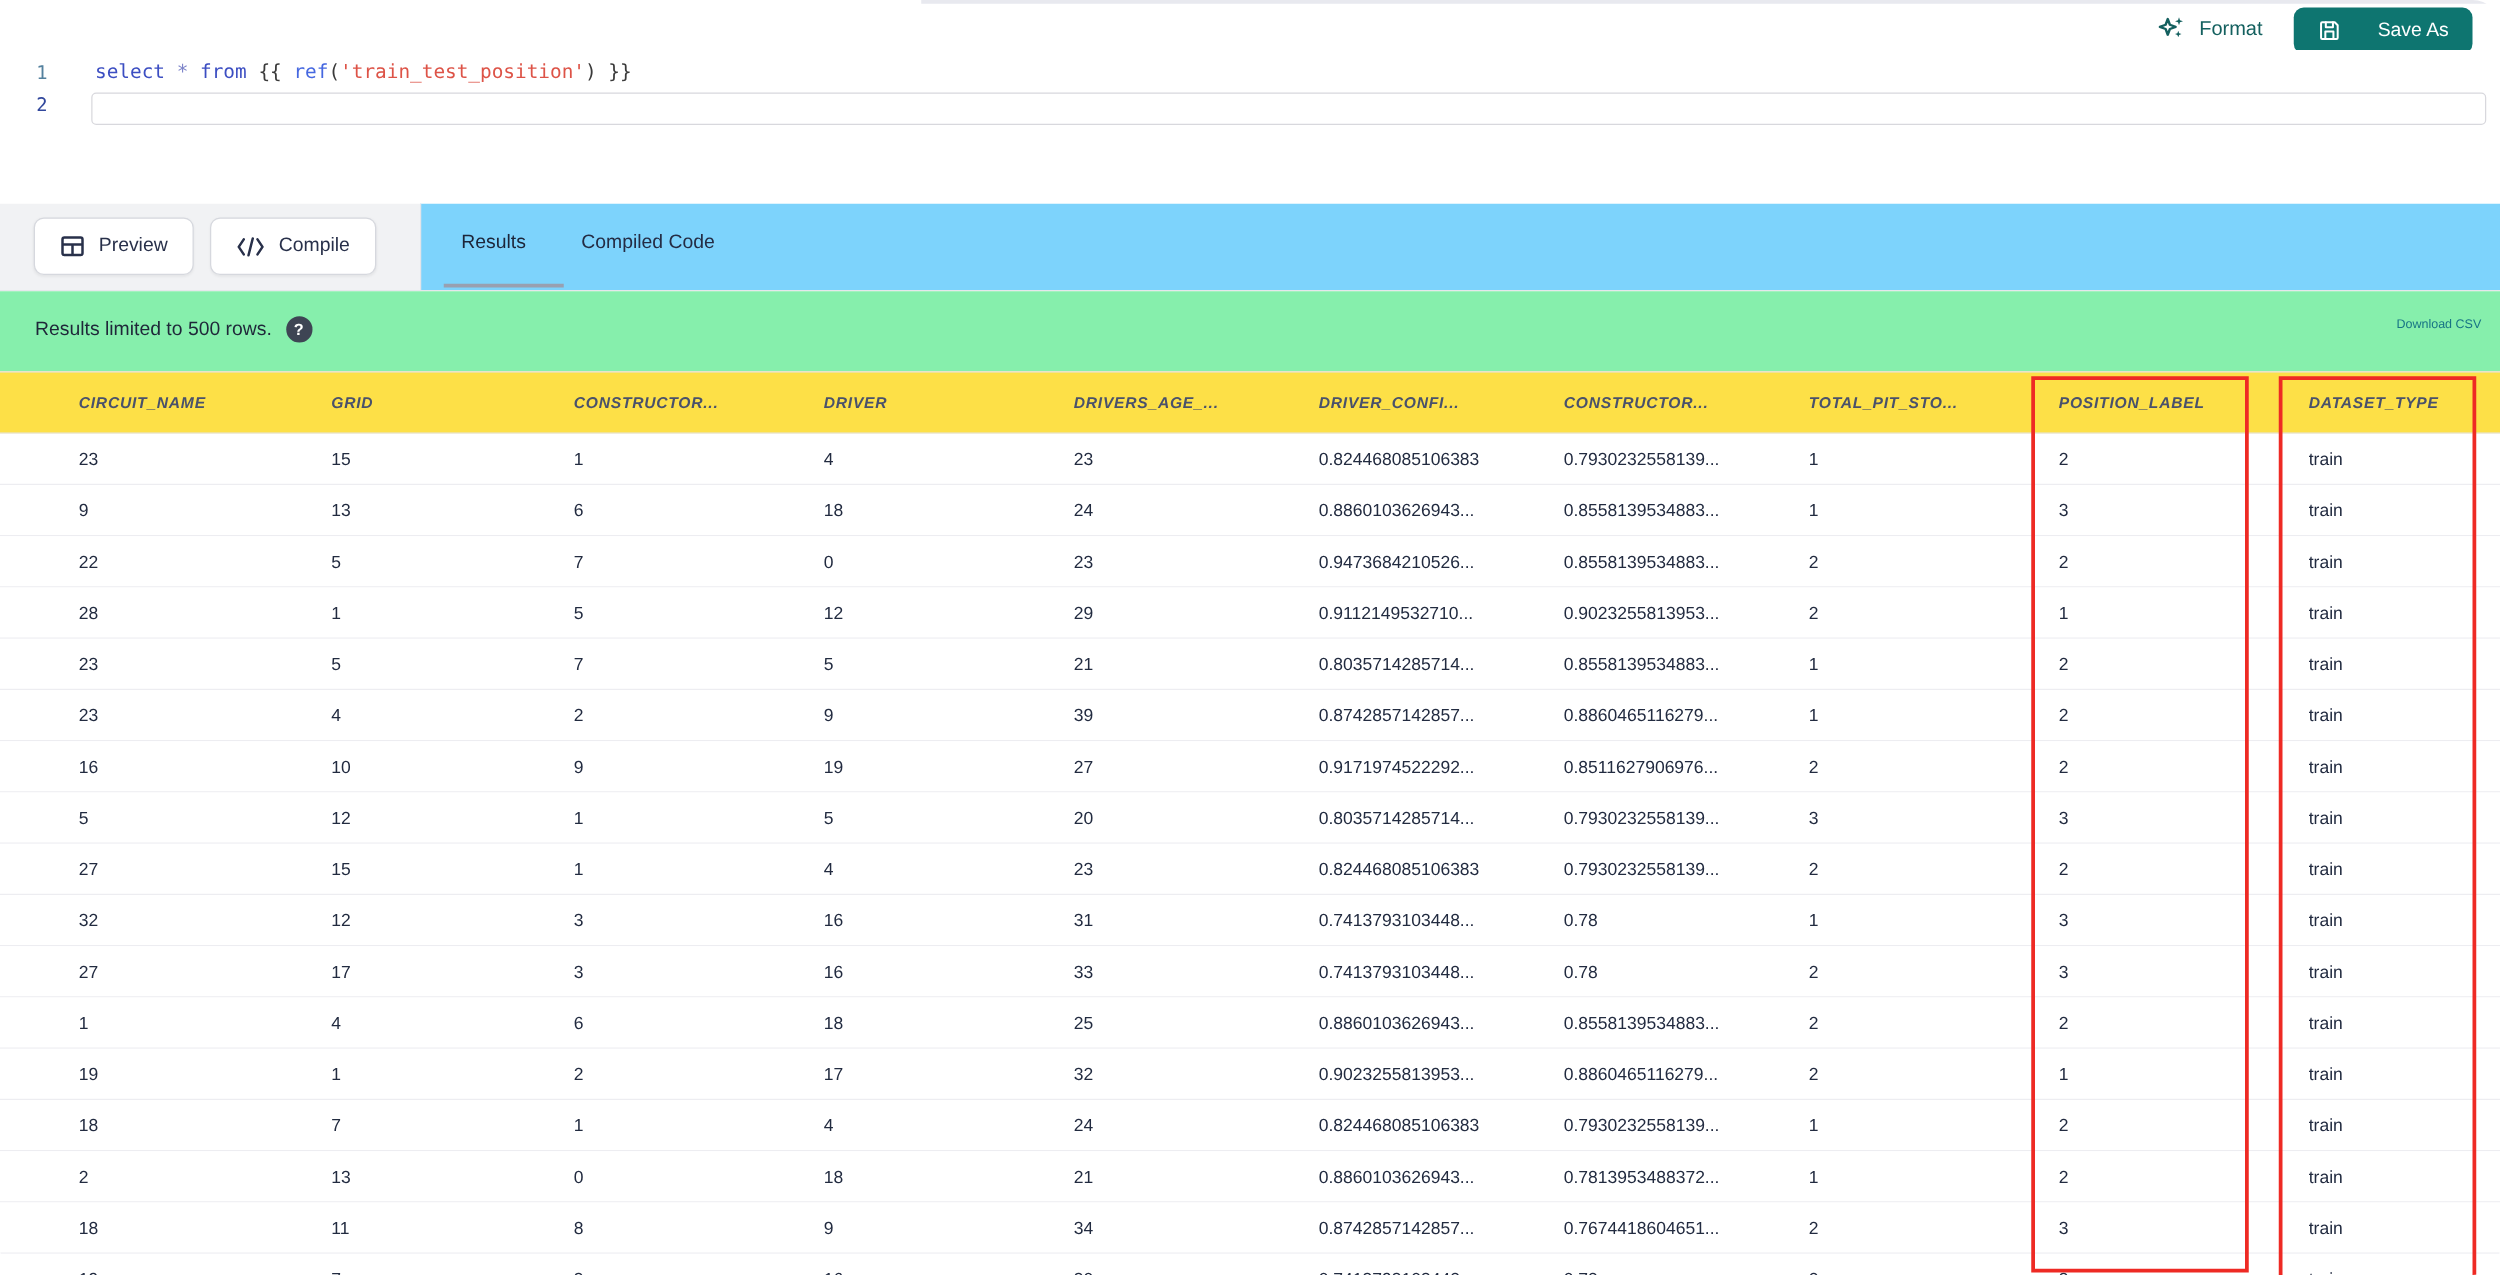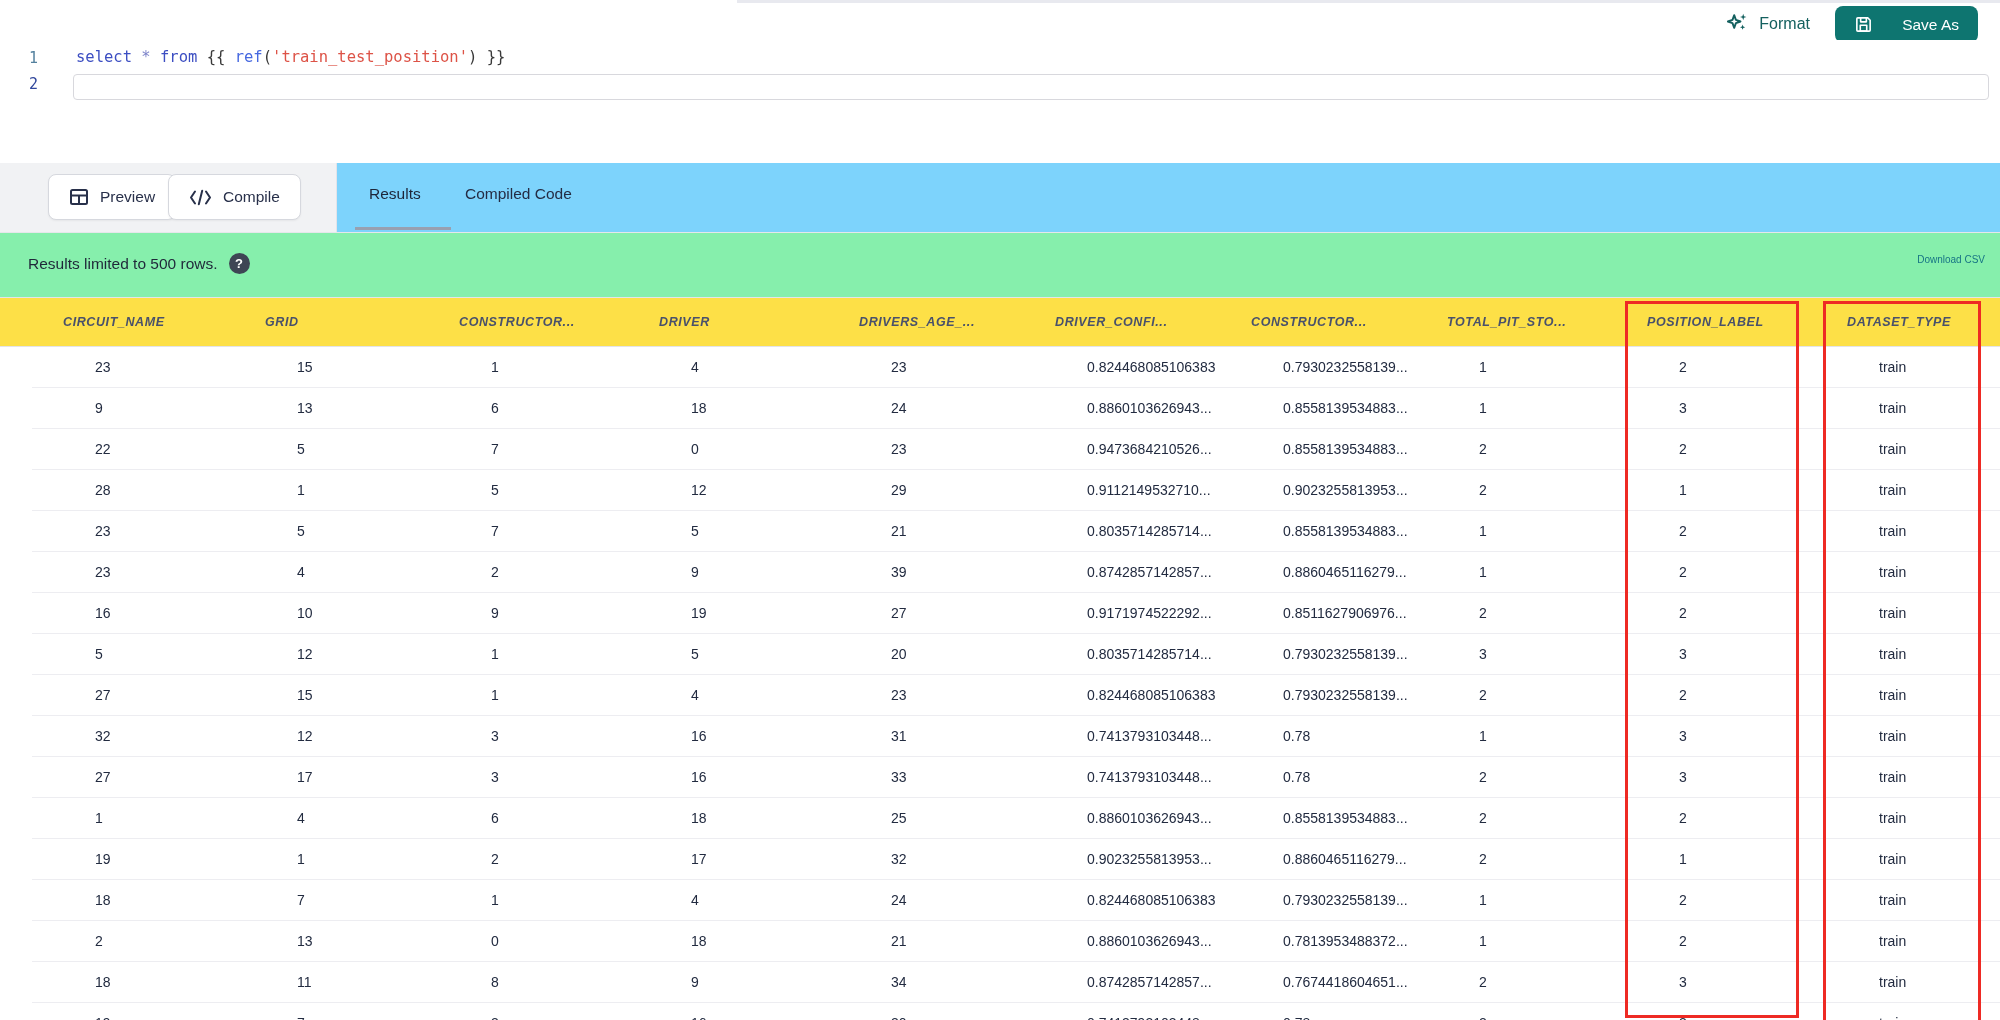--- a/index.html
+++ b/index.html
@@ -1,17 +1,17 @@
 <!DOCTYPE html>
 <html><head>
 <meta charset="utf-8">
 <style>
   html,body{margin:0;padding:0;background:#fff;}
   .screen{position:relative;width:2000px;height:1020px;overflow:hidden;background:#fff;
-          font-family:"Liberation Sans",sans-serif;color:#222b40;}
+          font-family:"Liberation Sans",sans-serif;color:#222b40;border-radius:22px;}
 
   
   .top-hairline{position:absolute;left:737px;top:0;width:1263px;height:3px;background:#e8e9ef;}
   .format-btn{position:absolute;top:12px;right:190px;display:flex;align-items:center;gap:10px;
               font-size:16px;color:#14605f;cursor:pointer;}
   .saveas-btn{position:absolute;top:6px;right:22px;height:37px;padding:0 19px;border-radius:8px;
               background:#0e7570;color:#fff;display:flex;align-items:center;gap:11px;
               font-size:15.5px;cursor:pointer;border:none;}
   .minimap{position:absolute;left:1857px;top:52px;width:58px;height:10px;background:#d6e4f6;border-radius:1px;}
   .minimap .mini-code{position:absolute;left:3px;top:3px;height:2px;width:48px;
@@ -35,41 +35,41 @@
   .active-line-box{position:absolute;left:73px;top:34px;width:1914px;height:24px;
                    border:1px solid #d8d8dd;border-radius:4px;}
 
   
   .action-bar{position:absolute;left:0;top:163px;width:2000px;height:69px;border-bottom:1px solid #e6e7eb;}
   .ab-left{position:absolute;left:0;top:0;width:336px;height:100%;background:#f1f2f4;}
   .ab-right{position:absolute;left:336px;right:0;top:0;height:100%;background:#7dd3fc;border-left:1px solid #e3e4e9;}
   .ide-btn{position:absolute;top:11px;height:46px;padding:0 20px;background:#fff;border:1px solid #d6d8de;
            border-radius:8px;display:flex;align-items:center;gap:11px;font-size:15.5px;color:#28304a;
            box-shadow:0 1px 2px rgba(0,0,0,.05);cursor:pointer;font-family:inherit;}
-  .btn-preview{left:27px;margin-left:21px;}
+  .btn-preview{left:27px;}
   .btn-compile{left:168px;}
   .tab{position:absolute;top:22px;font-size:15.5px;cursor:pointer;}
   .tab-results{left:32px;color:#1d2539;font-weight:500;}
   .tab-compiled{left:128px;color:#242c44;}
   .tab-underline{position:absolute;left:18px;bottom:2px;width:96px;height:3px;background:#98a0b1;}
 
   
   .results-meta{position:absolute;left:0;top:233px;width:2000px;height:64px;background:#86efac;}
   .results-msg{position:absolute;left:28px;top:20px;font-size:15.5px;color:#1f2739;display:flex;align-items:center;gap:11px;}
   .help-icon{display:inline-flex;width:21px;height:21px;border-radius:50%;background:#3e4554;color:#fff;
              align-items:center;justify-content:center;font-size:13px;font-weight:bold;cursor:pointer;}
   .download-csv{position:absolute;right:15px;top:21px;font-size:10px;color:#177485;cursor:pointer;text-decoration:none;}
 
   
   .rtable{position:absolute;left:0;top:297px;width:2000px;}
   .thead,.trow{display:grid;grid-template-columns:202px 194px 200px 200px 196px 196px 196px 200px 200px 162px;
                padding-left:50px;align-items:center;}
   .thead{height:48px;border-top:1px solid #e3e4e9;border-bottom:1px solid #e3e4e9;background:#fde047;font-style:italic;}
   .th{padding-left:13px;font-size:12.5px;font-weight:700;letter-spacing:.6px;color:#49516b;white-space:nowrap;}
-  .trow{height:40px;border-bottom:1px solid #ededf1;background:#fff;margin-left:32px;}
+  .trow{height:40px;border-bottom:1px solid #ededf1;background:#fff;}
   .td{padding-left:13px;font-size:14px;color:#222b40;white-space:nowrap;}
 
   
   .hl-box{position:absolute;border:3px solid #ee2a24;pointer-events:none;}
   .hl-position{left:1625px;top:301px;width:168px;height:711px;}
   .hl-dataset{left:1823px;top:301px;width:152px;height:717px;}
 </style>
 </head>
 <body>
 

